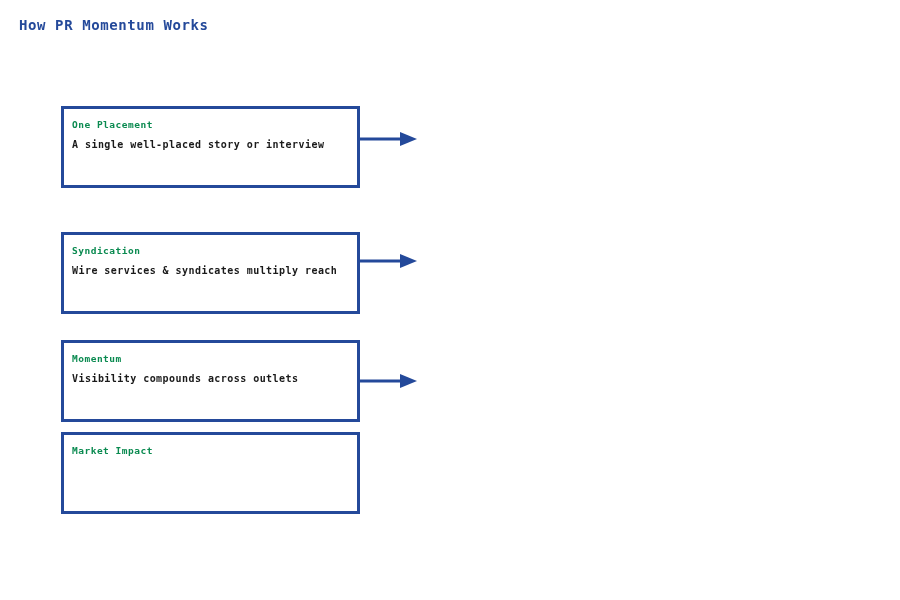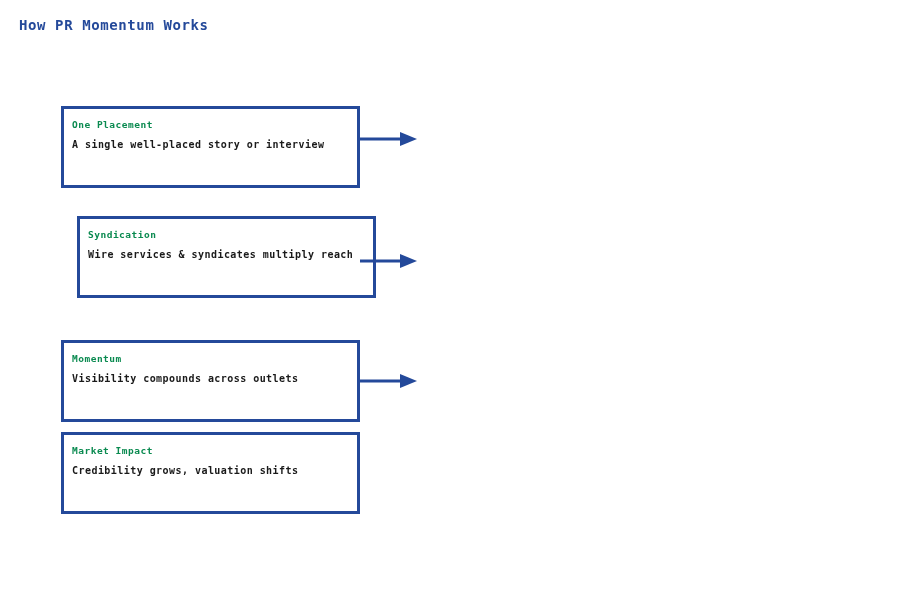--- a/index.html
+++ b/index.html
@@ -77,21 +77,21 @@
     width: 58px;
     height: 18px;
     pointer-events: none;
   }
   .flow-arrow svg {
     display: block;
   }
 
   
   .step-0 { top: 98px; margin-top: 8px; }
-  .step-1 { top: 216px; margin-left: 16px; }
+  .step-1 { top: 232px; }
   .step-2 { top: 340px; }
   .step-3 { top: 432px; padding-left: 47px; }
 
   
   .arrow-0 { top: 130px; }
   .arrow-1 { top: 252px; }
   .arrow-2 { top: 372px; }
 </style>
 </head>
 <body>
@@ -128,16 +128,15 @@
   </div>
   <div class="flow-arrow arrow-2">
     <svg width="58" height="18" viewBox="0 0 58 18">
       <line x1="0" y1="9" x2="42" y2="9" stroke="#24499a" stroke-width="3"></line>
       <polygon points="40,2 57,9 40,16" fill="#24499a"></polygon>
     </svg>
   </div>
 
   <div class="flow-step step-3">
     <div class="step-header">Market Impact</div>
-    <div class="step-body">Credibility grows, valuation shifts</div>
   </div>
 
 </div>
 
 </body></html>

